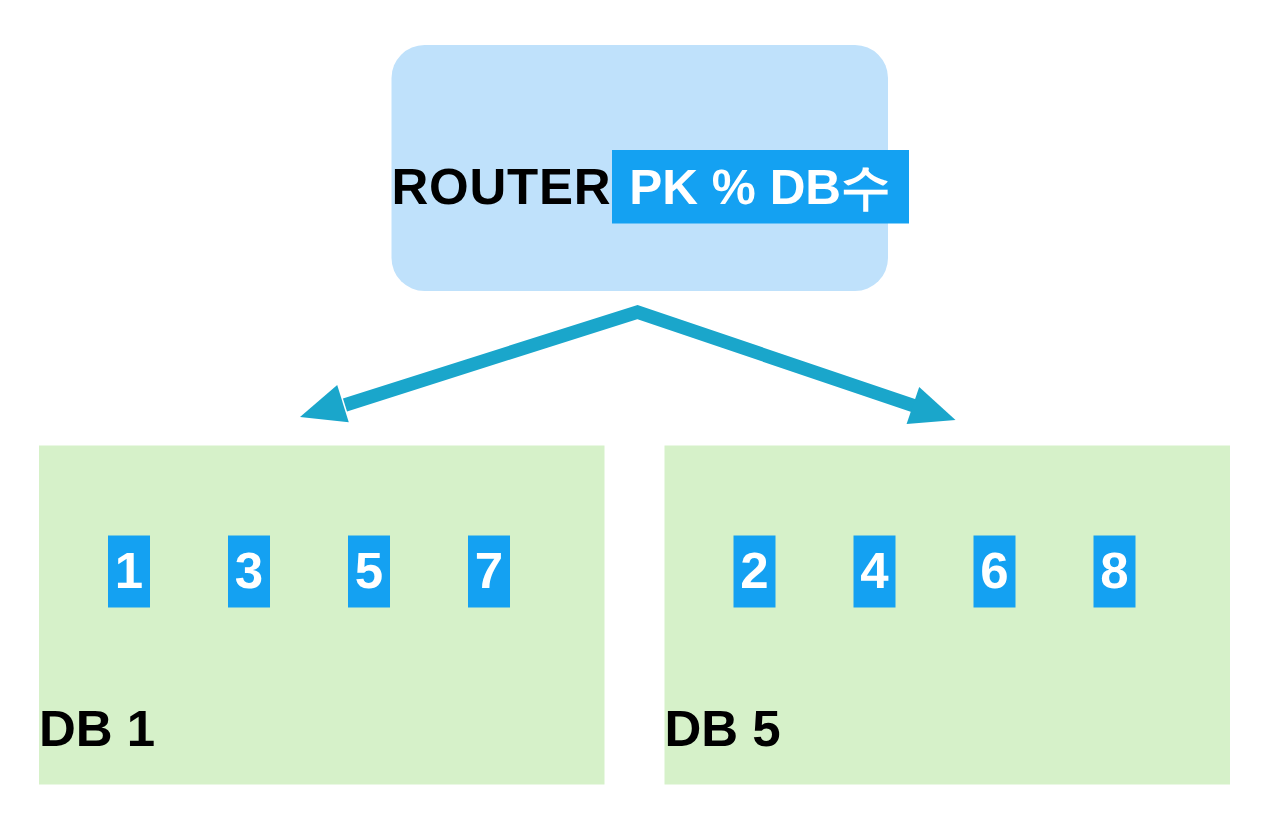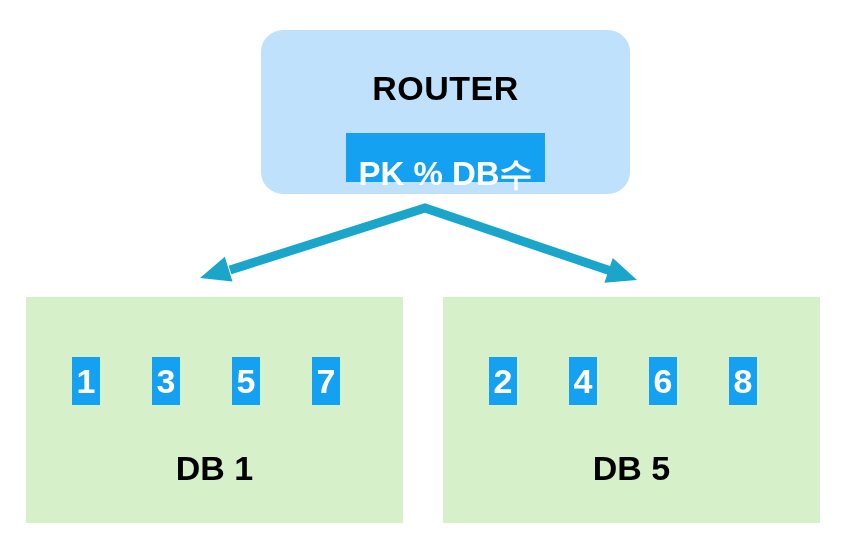--- a/index.html
+++ b/index.html
@@ -15,37 +15,37 @@
   body{font-family:"Liberation Sans","DejaVu Sans",sans-serif;}
   .canvas{
     position:relative;
     width:850px;height:555px;
     background:#ffffff;
     overflow:hidden;
   }
   .router{
     position:absolute;
     left:261px;top:30px;
-    width:369px;height:164px;
+    width:331px;height:164px;
     background:var(--router-bg);
     border-radius:22px;
-    display:flex;flex-direction:column;align-items:center;justify-content:center;
+    display:flex;flex-direction:row;align-items:center;
   }
   .router-title{
     margin-top:27px;
     font-size:34px;font-weight:bold;color:var(--text);
     letter-spacing:0.5px;
   }
   .router-badge{
     margin-top:25px;
     background:var(--accent-blue);
     color:var(--badge-text);
     font-size:33px;font-weight:bold;
     line-height:49px;height:49px;
-    padding:16px 12px;
+    padding:0 12px;
     white-space:nowrap;
   }
   .arrows{
     position:absolute;left:0;top:0;width:850px;height:555px;
     pointer-events:none;
   }
   .arrow-shaft{
     fill:none;stroke:var(--arrow);stroke-width:9;stroke-linejoin:miter;
   }
   .arrow-head{fill:var(--arrow);}
@@ -63,22 +63,22 @@
   }
   .chip{
     display:block;
     width:28px;height:48px;
     background:var(--accent-blue);
     color:#ffffff;
     font-size:34px;font-weight:bold;
     line-height:48px;text-align:center;
   }
   .db-label{
-    position:absolute;left:0;top:152px;width:100%;
-    text-align:center;
+    position:absolute;left:0;top:170px;width:100%;
+    text-align:left;
     font-size:34px;font-weight:bold;color:var(--text);
   }
 </style>
 </head>
 <body>
 
 <div class="canvas">
 
   <div class="router">
     <div class="router-title">ROUTER</div>

